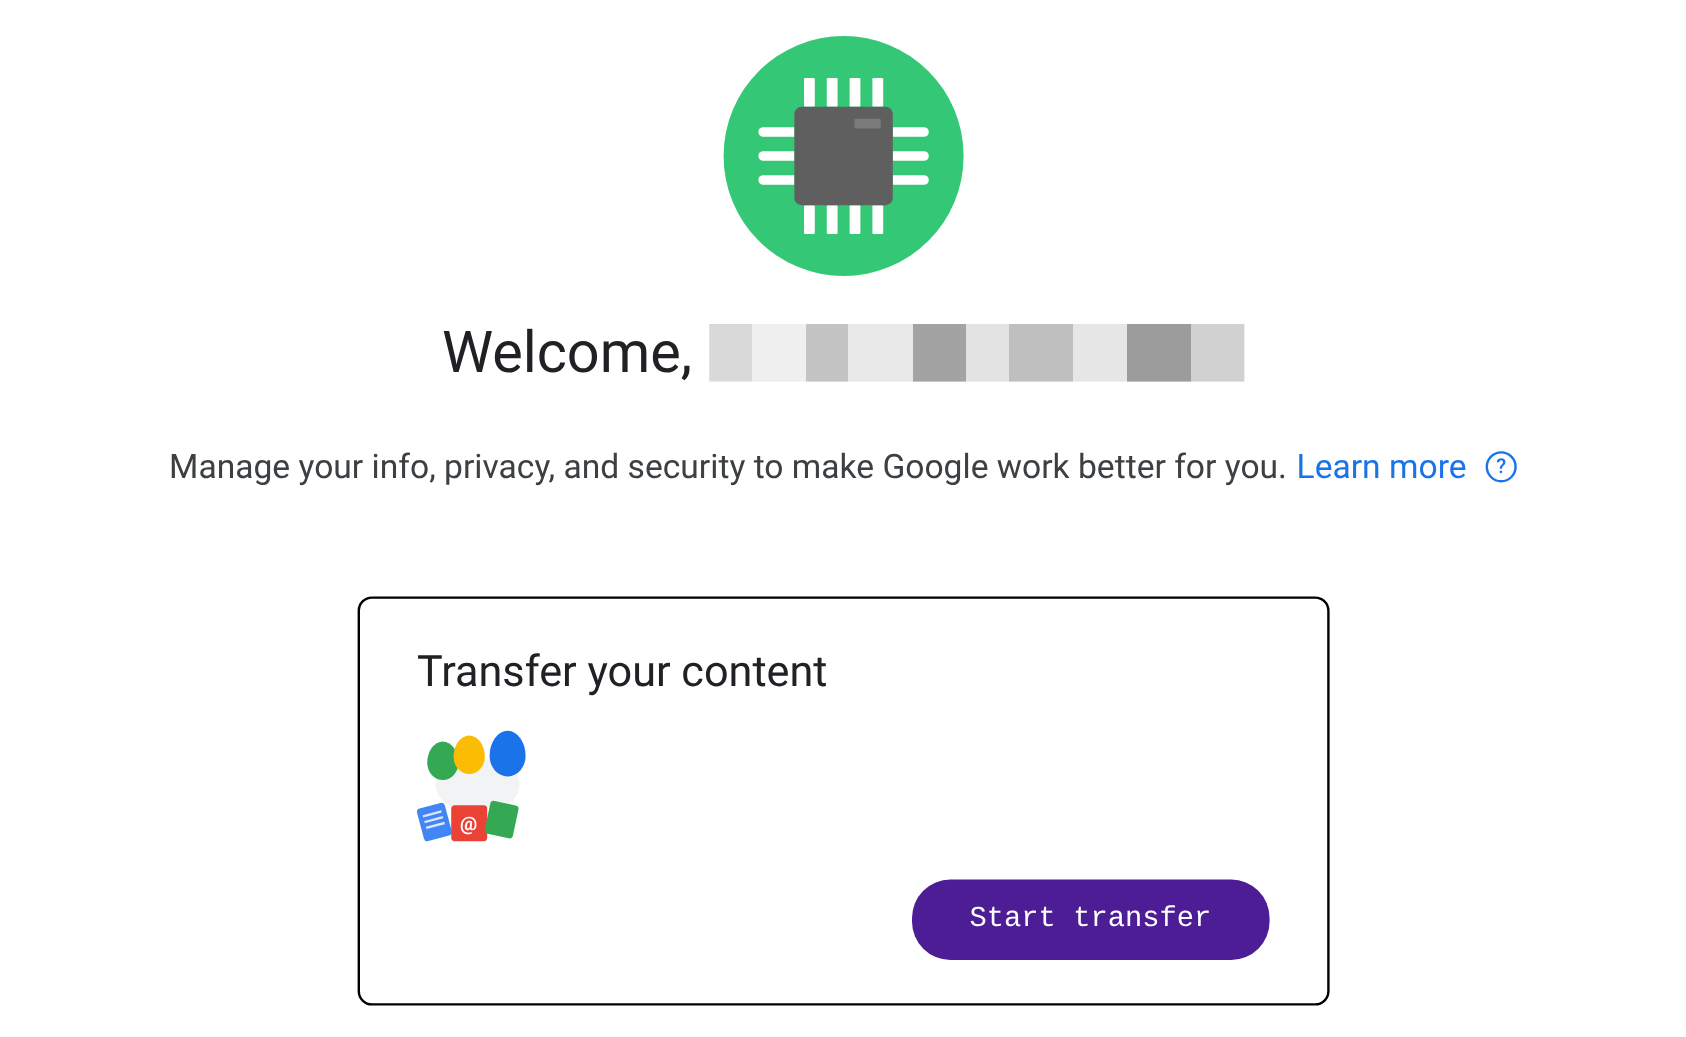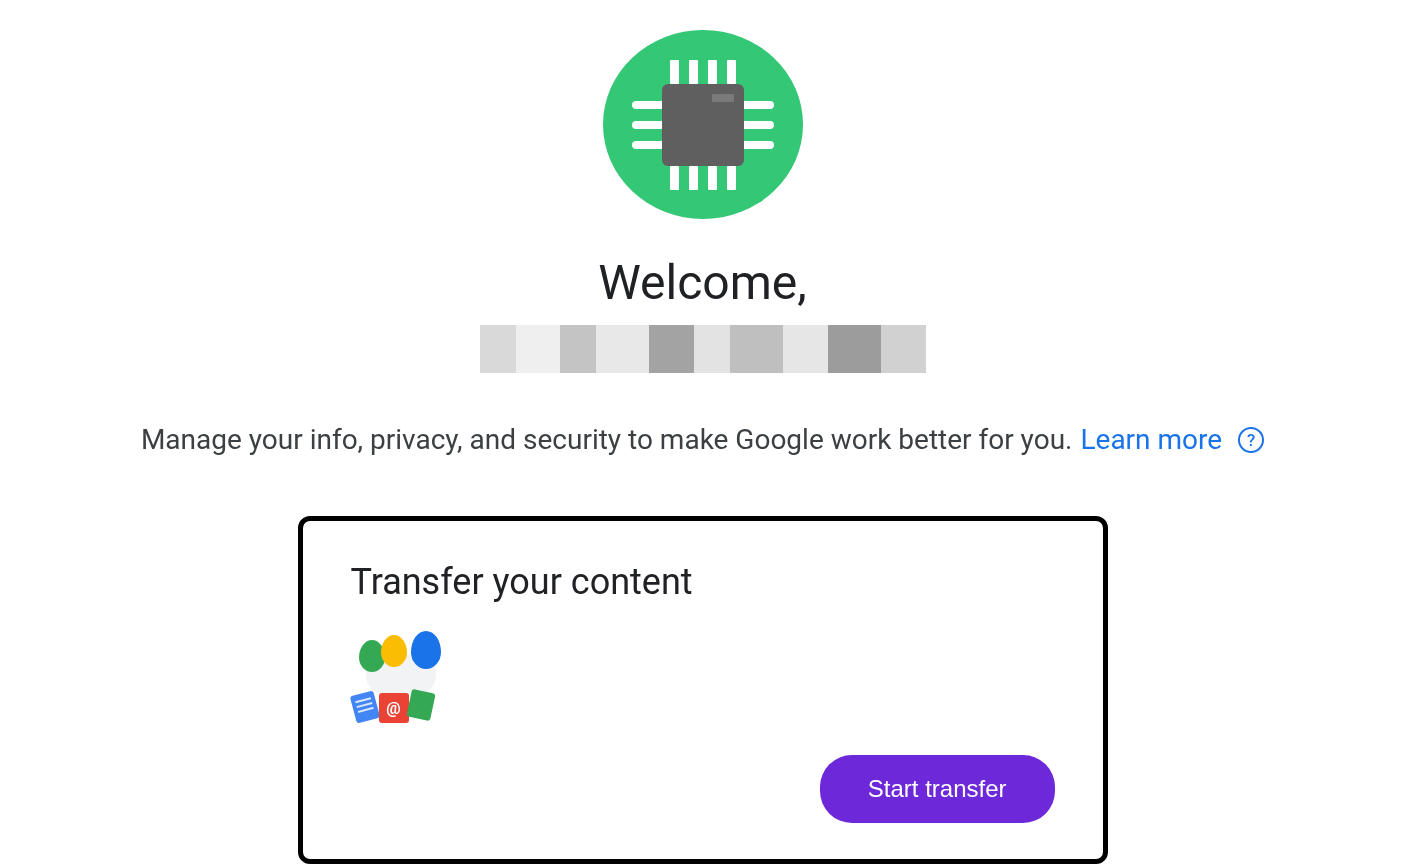--- a/index.html
+++ b/index.html
@@ -90,21 +90,20 @@
       border-radius: 4px 0 0 4px;
     }
     .pins-right .pin-h {
       border-radius: 0 4px 4px 0;
     }
     .welcome-row {
       display: flex;
       align-items: center;
       gap: 14px;
       margin-bottom: 50px;
-      flex-direction: column;
     }
     .welcome-text {
       font-size: 48px;
       font-weight: 400;
       color: #202124;
     }
     .redacted-name {
       width: 446px;
       height: 48px;
       background: linear-gradient(90deg,
@@ -116,21 +115,21 @@
         #e3e3e3 48%, #e3e3e3 56%,
         #bfbfbf 56%, #bfbfbf 68%,
         #e6e6e6 68%, #e6e6e6 78%,
         #9c9c9c 78%, #9c9c9c 90%,
         #d1d1d1 90%, #d1d1d1 100%
       );
     }
     .subtitle-row {
       font-size: 28px;
       color: #3c4043;
-      margin-bottom: 60px;
+      margin-bottom: 92px;
       display: flex;
       align-items: center;
       gap: 8px;
       flex-wrap: wrap;
       justify-content: space-between;
     }
     .learn-more-link {
       color: #1a73e8;
       cursor: pointer;
       display: inline-flex;
@@ -144,21 +143,21 @@
       border-radius: 50%;
       display: inline-flex;
       align-items: center;
       justify-content: center;
       font-size: 17px;
       color: #1a73e8;
       font-weight: 500;
     }
     .card {
       width: 810px;
-      border: 5px solid #000000;
+      border: 2px solid #000000;
       border-radius: 12px;
       padding: 40px 48px 36px 48px;
     }
     .card-title {
       font-size: 36px;
       font-weight: 400;
       color: #202124;
       margin-bottom: 32px;
     }
     .card-body {
@@ -254,27 +253,27 @@
     .card-description {
       font-size: 24px;
       color: #5f6368;
       line-height: 1.5;
     }
     .card-actions {
       display: flex;
       justify-content: flex-end;
     }
     .start-btn {
-      background: #6d28d9;
+      background: #4c1d95;
       color: #fff;
       border: none;
       border-radius: 32px;
       padding: 20px 48px;
       font-size: 24px;
-      font-family: Liberation Sans, sans-serif;
+      font-family: Liberation Mono, monospace;
       font-weight: 500;
       cursor: pointer;
     }
   </style>
 </head>
 <body>
 
 <div class="avatar-circle">
   <div class="chip-container">
     <div class="pins-top">

